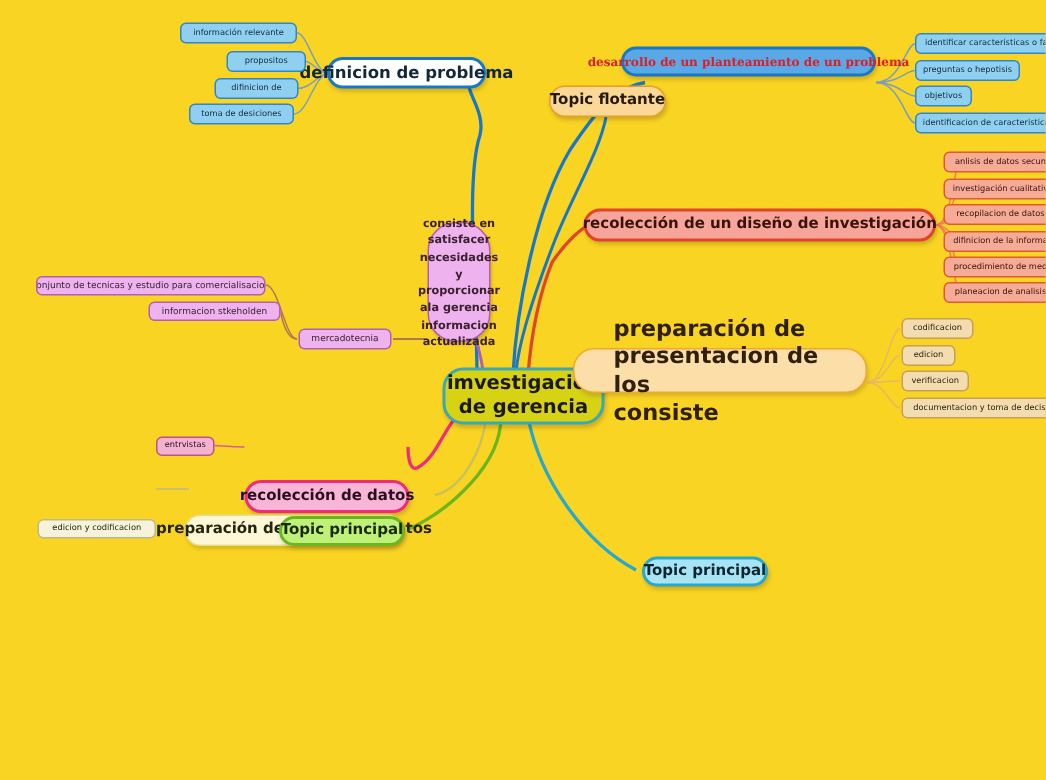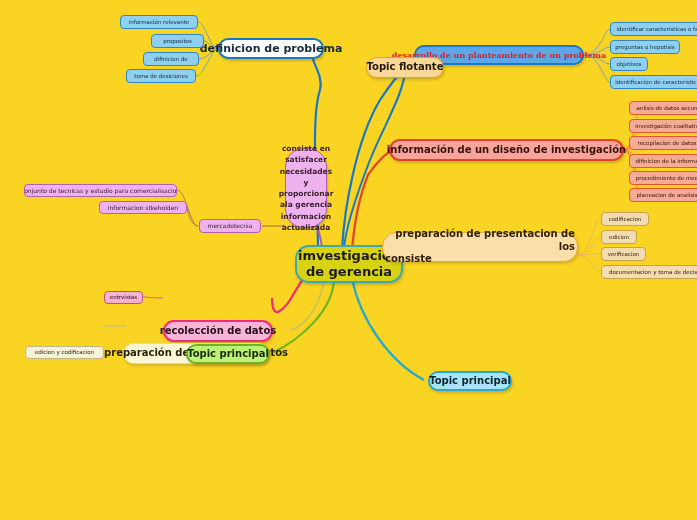--- a/index.html
+++ b/index.html
@@ -105,24 +105,24 @@
     color: #3a1208;
     font-size: 5.5px;
     padding: 2px 4px;
   }
   .n-peach-main {
     background: #fcdfa8;
     border: 1.5px solid #f0a830;
     border-radius: 14px;
     color: #30200a;
     font-weight: bold;
-    font-size: 10px;
+    font-size: 15px;
     white-space: normal;
-    padding: 3px 2px;
-    text-align: right;
+    padding: 3px 26px;
+    text-align: left;
     justify-content: flex-start;
     box-shadow: 1px 2px 3px rgba(0,0,0,0.15);
   }
   .n-peach-float {
     background: #fcd898;
     border: 1.5px solid #e8a022;
     border-radius: 12px;
     color: #241806;
     font-weight: bold;
     font-size: 10px;
@@ -260,28 +260,28 @@
   <div class="node n-blue-sub clip" style="left:151px; top:34px; width:53px; height:14px;">propositos</div>
   <div class="node n-blue-sub clip" style="left:143px; top:52px; width:56px; height:14px;">difinicion de</div>
   <div class="node n-blue-sub clip" style="left:126px; top:69px; width:70px; height:14px;">toma de desiciones</div>
 
   <div class="node n-purple-main" style="left:285px; top:148px; width:42px; height:80px;border-radius:19px;">consiste en satisfacer necesidades y proporcionar ala gerencia informacion actualizada</div>
 
   <div class="node n-purple-sub clip" style="left:199px; top:219px; width:62px; height:14px;">mercadotecnia</div>
   <div class="node n-purple-sub clip" style="left:24px; top:184px; width:153px; height:13px;">conjunto de tecnicas y estudio para comercialisacion</div>
   <div class="node n-purple-sub clip" style="left:99px; top:201px; width:88px; height:13px;">informacion stkeholden</div>
 
-  <div class="node n-blue-main2" style="left:414px; top:45px; width:170px; height:20px;">desarrollo de un planteamiento de un problema</div>
+  <div class="node n-blue-main2" style="left:414px; top:31px; width:170px; height:20px;">desarrollo de un planteamiento de un problema</div>
 
   <div class="node n-blue-sub clip" style="left:610px; top:22px; width:95px; height:14px;">identificar caracteristicas o fa</div>
   <div class="node n-blue-sub clip" style="left:610px; top:40px; width:70px; height:14px;">preguntas o hepotisis</div>
   <div class="node n-blue-sub clip" style="left:610px; top:57px; width:38px; height:14px;">objetivos</div>
   <div class="node n-blue-sub clip" style="left:610px; top:75px; width:95px; height:14px;">identificacion de caracteristica</div>
 
-  <div class="node n-salmon-main" style="left:389px; top:139px; width:235px; height:22px;">información de un diseño de investigación</div>
+  <div class="node n-salmon-main" style="left:389px; top:139px; width:235px; height:22px;">recolección de un diseño de investigación</div>
 
   <div class="node n-salmon-sub clip" style="left:629px; top:101px; width:76px; height:14px;">anlisis de datos secun</div>
   <div class="node n-salmon-sub clip" style="left:629px; top:119px; width:76px; height:14px;">investigación cualitativ</div>
   <div class="node n-salmon-sub clip" style="left:629px; top:136px; width:76px; height:14px;">recopilacion de datos</div>
   <div class="node n-salmon-sub clip" style="left:629px; top:154px; width:76px; height:14px;">difinicion de la informa</div>
   <div class="node n-salmon-sub clip" style="left:629px; top:171px; width:76px; height:14px;">procedimiento de med</div>
   <div class="node n-salmon-sub clip" style="left:629px; top:188px; width:76px; height:14px;">planeacion de analisis</div>
 
   <div class="node n-peach-main" style="left:382px; top:232px; width:196px; height:30px; flex-direction:column; align-items:flex-start; justify-content:center;">
     <span>preparación de presentacion de los</span>

